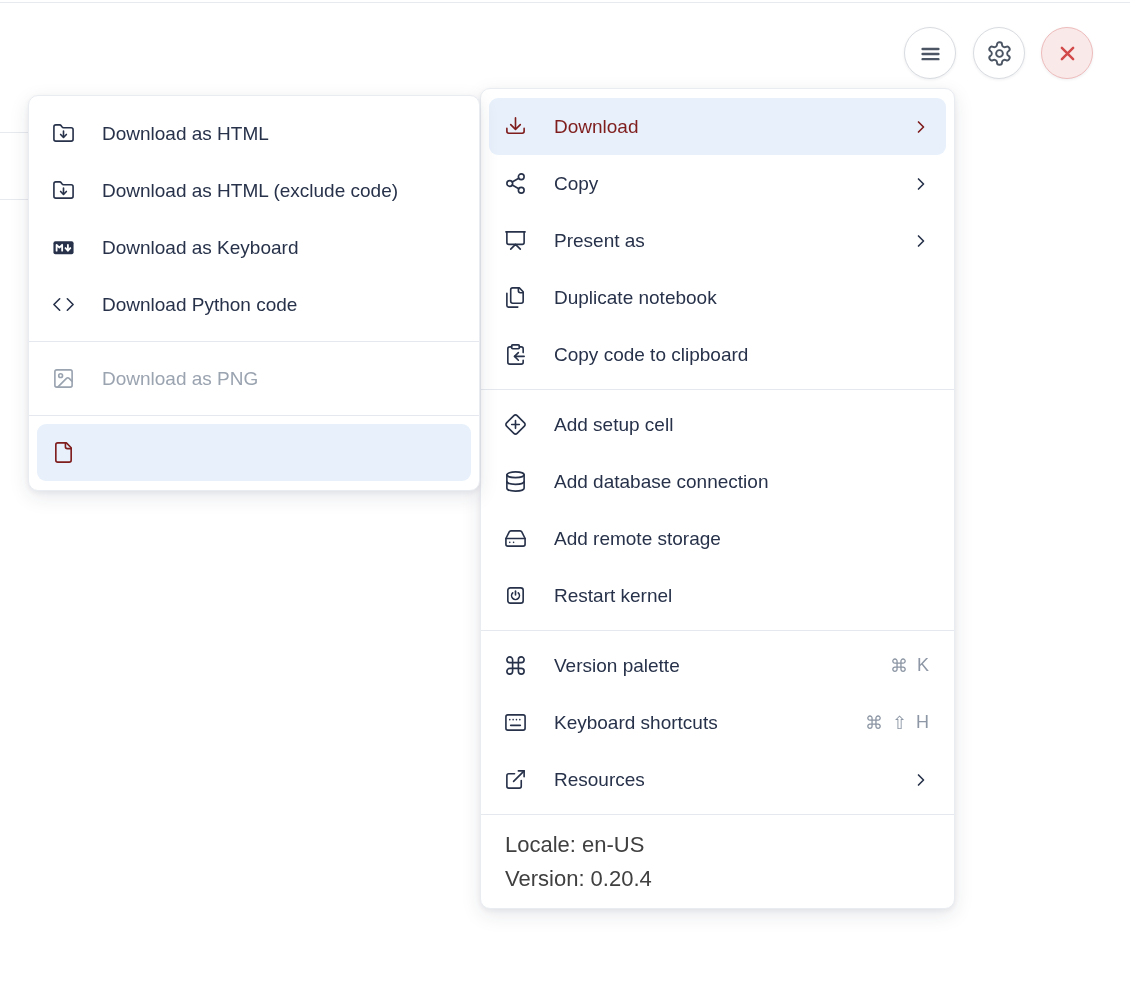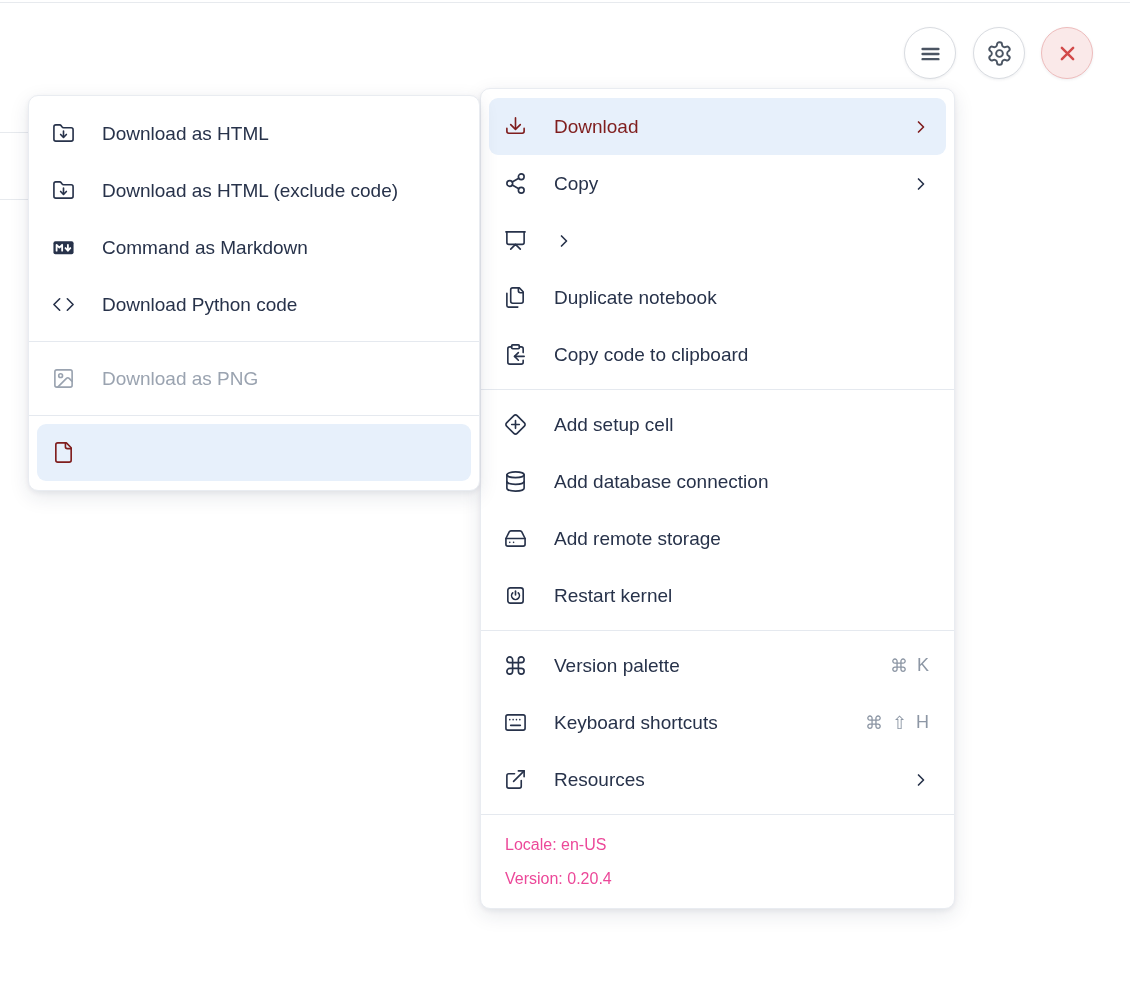--- a/index.html
+++ b/index.html
@@ -43,21 +43,21 @@
   .mi.dis { color:#9aa3b0; cursor:default; }
   .ic { width:23px; height:23px; margin-right:19px; flex:none; display:flex; align-items:center; justify-content:center; }
   .ic svg { width:23px; height:23px; }
   .lbl { flex:1; overflow:hidden; }
   .sc { display:flex; gap:9px; color:#8d97a5; font-size:18px; margin-right:2px; }
   .chev { display:flex; color:inherit; }
   .chev svg { width:20px; height:20px; }
   .sep { height:1px; background:#e5e9ef; margin:6px 0; }
   #download-submenu .sep { margin:8px 0; }
 
-  .footer { padding:7px 24px 12px; color:#ec4899; font-size:16px; line-height:34px; }
+  .footer { padding:7px 24px 12px; color:#404040; font-size:22px; line-height:34px; }
 </style>
 </head>
 <body>
 
 <div class="page">
   <div class="topline"></div>
   <div class="edge-line l1"></div>
   <div class="edge-line l2"></div>
 
   <div id="toolbar">
@@ -109,21 +109,21 @@
         </div>
         <div class="mi">
           <span class="ic">
             <svg viewBox="0 0 24 24" fill="none" stroke="currentColor" stroke-width="1.7" stroke-linecap="round" stroke-linejoin="round">
               <rect x="1.5" y="5.5" width="21" height="13.5" rx="2" fill="currentColor" stroke="none"></rect>
               <path d="M4.8 15.3V9.2l2.9 2.9 2.9-2.9v6.1" stroke="#ffffff" stroke-width="1.9"></path>
               <path d="M16.6 9.2v5.8" stroke="#ffffff" stroke-width="1.9"></path>
               <path d="m14.1 12.6 2.5 2.6 2.5-2.6" stroke="#ffffff" stroke-width="1.9"></path>
             </svg>
           </span>
-          <span class="lbl">Command as Markdown</span>
+          <span class="lbl">Download as Keyboard</span>
         </div>
         <div class="mi">
           <span class="ic">
             <svg viewBox="0 0 24 24" fill="none" stroke="currentColor" stroke-width="1.7" stroke-linecap="round" stroke-linejoin="round">
               <path d="m16 18 6-6-6-6"></path>
               <path d="m8 6-6 6 6 6"></path>
             </svg>
           </span>
           <span class="lbl">Download Python code</span>
         </div>
@@ -185,20 +185,21 @@
           </span>
         </div>
         <div class="mi">
           <span class="ic">
             <svg viewBox="0 0 24 24" fill="none" stroke="currentColor" stroke-width="1.7" stroke-linecap="round" stroke-linejoin="round">
               <path d="M2 3h20"></path>
               <path d="M21 3v11a2 2 0 0 1-2 2H5a2 2 0 0 1-2-2V3"></path>
               <path d="m7 21 5-5 5 5"></path>
             </svg>
           </span>
+          <span class="lbl">Present as</span>
           <span class="chev">
             <svg viewBox="0 0 24 24" fill="none" stroke="currentColor" stroke-width="1.7" stroke-linecap="round" stroke-linejoin="round">
               <path d="m9 18 6-6-6-6" stroke-width="2"></path>
             </svg>
           </span>
         </div>
         <div class="mi">
           <span class="ic">
             <svg viewBox="0 0 24 24" fill="none" stroke="currentColor" stroke-width="1.7" stroke-linecap="round" stroke-linejoin="round">
               <path d="M20 7h-3a2 2 0 0 1-2-2V2"></path>

